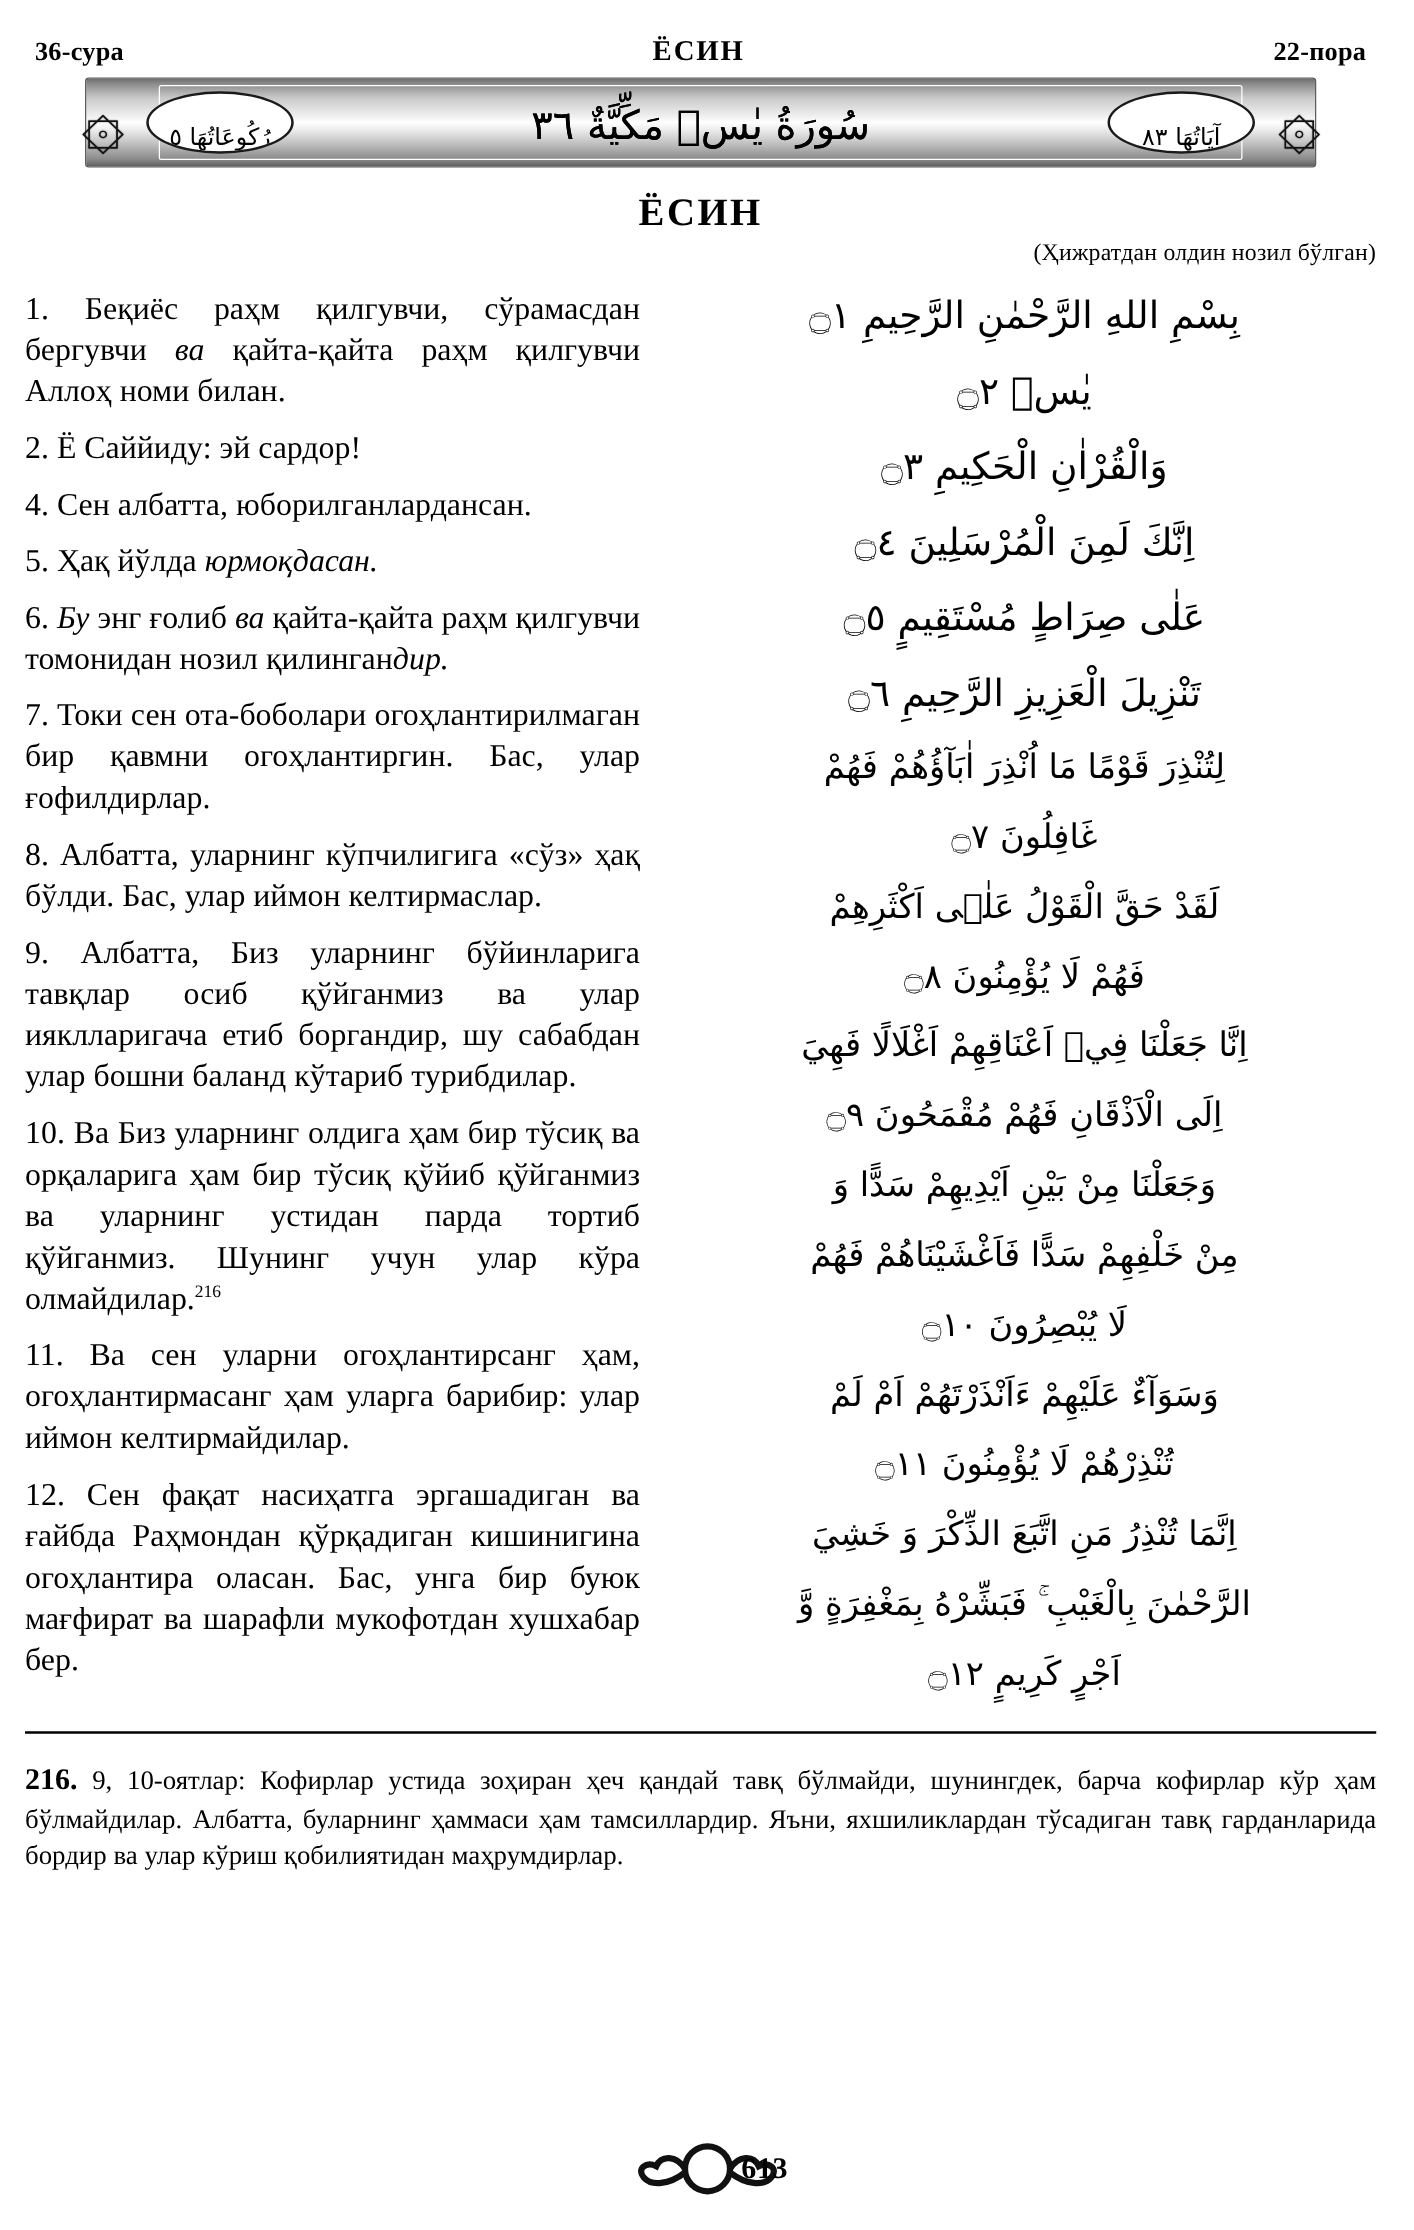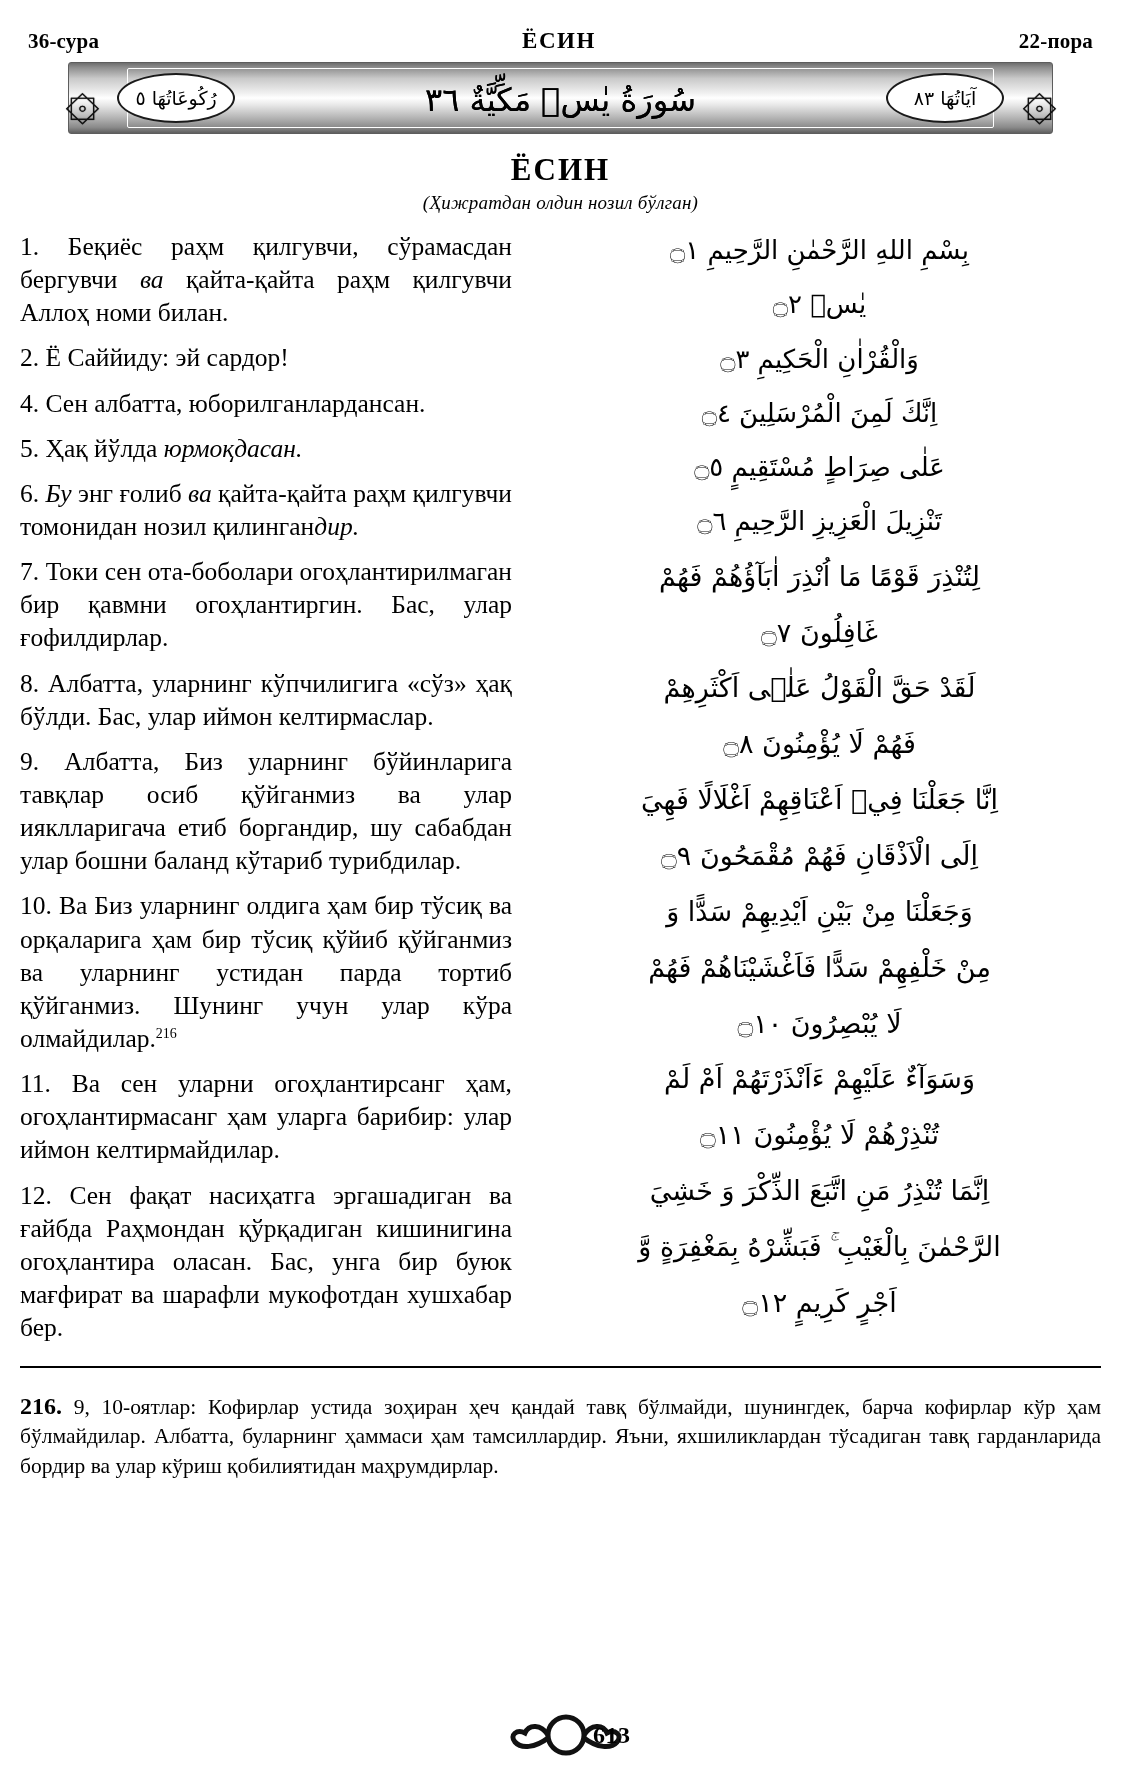--- a/index.html
+++ b/index.html
@@ -78,21 +78,21 @@
   }
 
   .banner-oval {
     position: absolute;
     top: 50%;
     transform: translateY(-50%);
     width: 118px; height: 50px;
     border: 2px solid #1a1a1a;
     border-radius: 50%;
     background: #ffffff;
-    display: flex; align-items: center; justify-content: center;
+    display: flex; align-items: flex-end; justify-content: center;
     font-family: "DejaVu Sans", sans-serif;
     font-size: 19px;
     direction: rtl;
     overflow: hidden;
   }
   .banner-oval.left  { left: 48px; }
   .banner-oval.right { right: 48px; }
 
   .banner-title {
     font-family: "DejaVu Sans", sans-serif;
@@ -107,22 +107,21 @@
 
   
   .sura-title {
     text-align: center;
     font-weight: bold;
     font-size: 31px;
     letter-spacing: 2px;
     margin-top: 18px;
   }
   .sura-subtitle {
-    text-align: center;
-    font-style: italic;
+    text-align: right;
     font-size: 19px;
     margin-top: 4px;
     letter-spacing: .2px;
   }
 
   
   .body-cols {
     display: flex;
     margin-top: 16px;
     gap: 26px;
@@ -143,21 +142,21 @@
     font-size: 14px;
     vertical-align: super;
     line-height: 0;
   }
 
   
   .ayah {
     direction: rtl;
     text-align: center;
     font-family: "DejaVu Sans", sans-serif;
-    font-size: 26px;
+    font-size: 30px;
     line-height: 1.55;
     margin: 0 0 14px 0;
     white-space: nowrap;
     overflow: visible;
   }
   .ayah.tight { font-size: 27px; }
 
   
   .footnote-rule {
     border: none;

